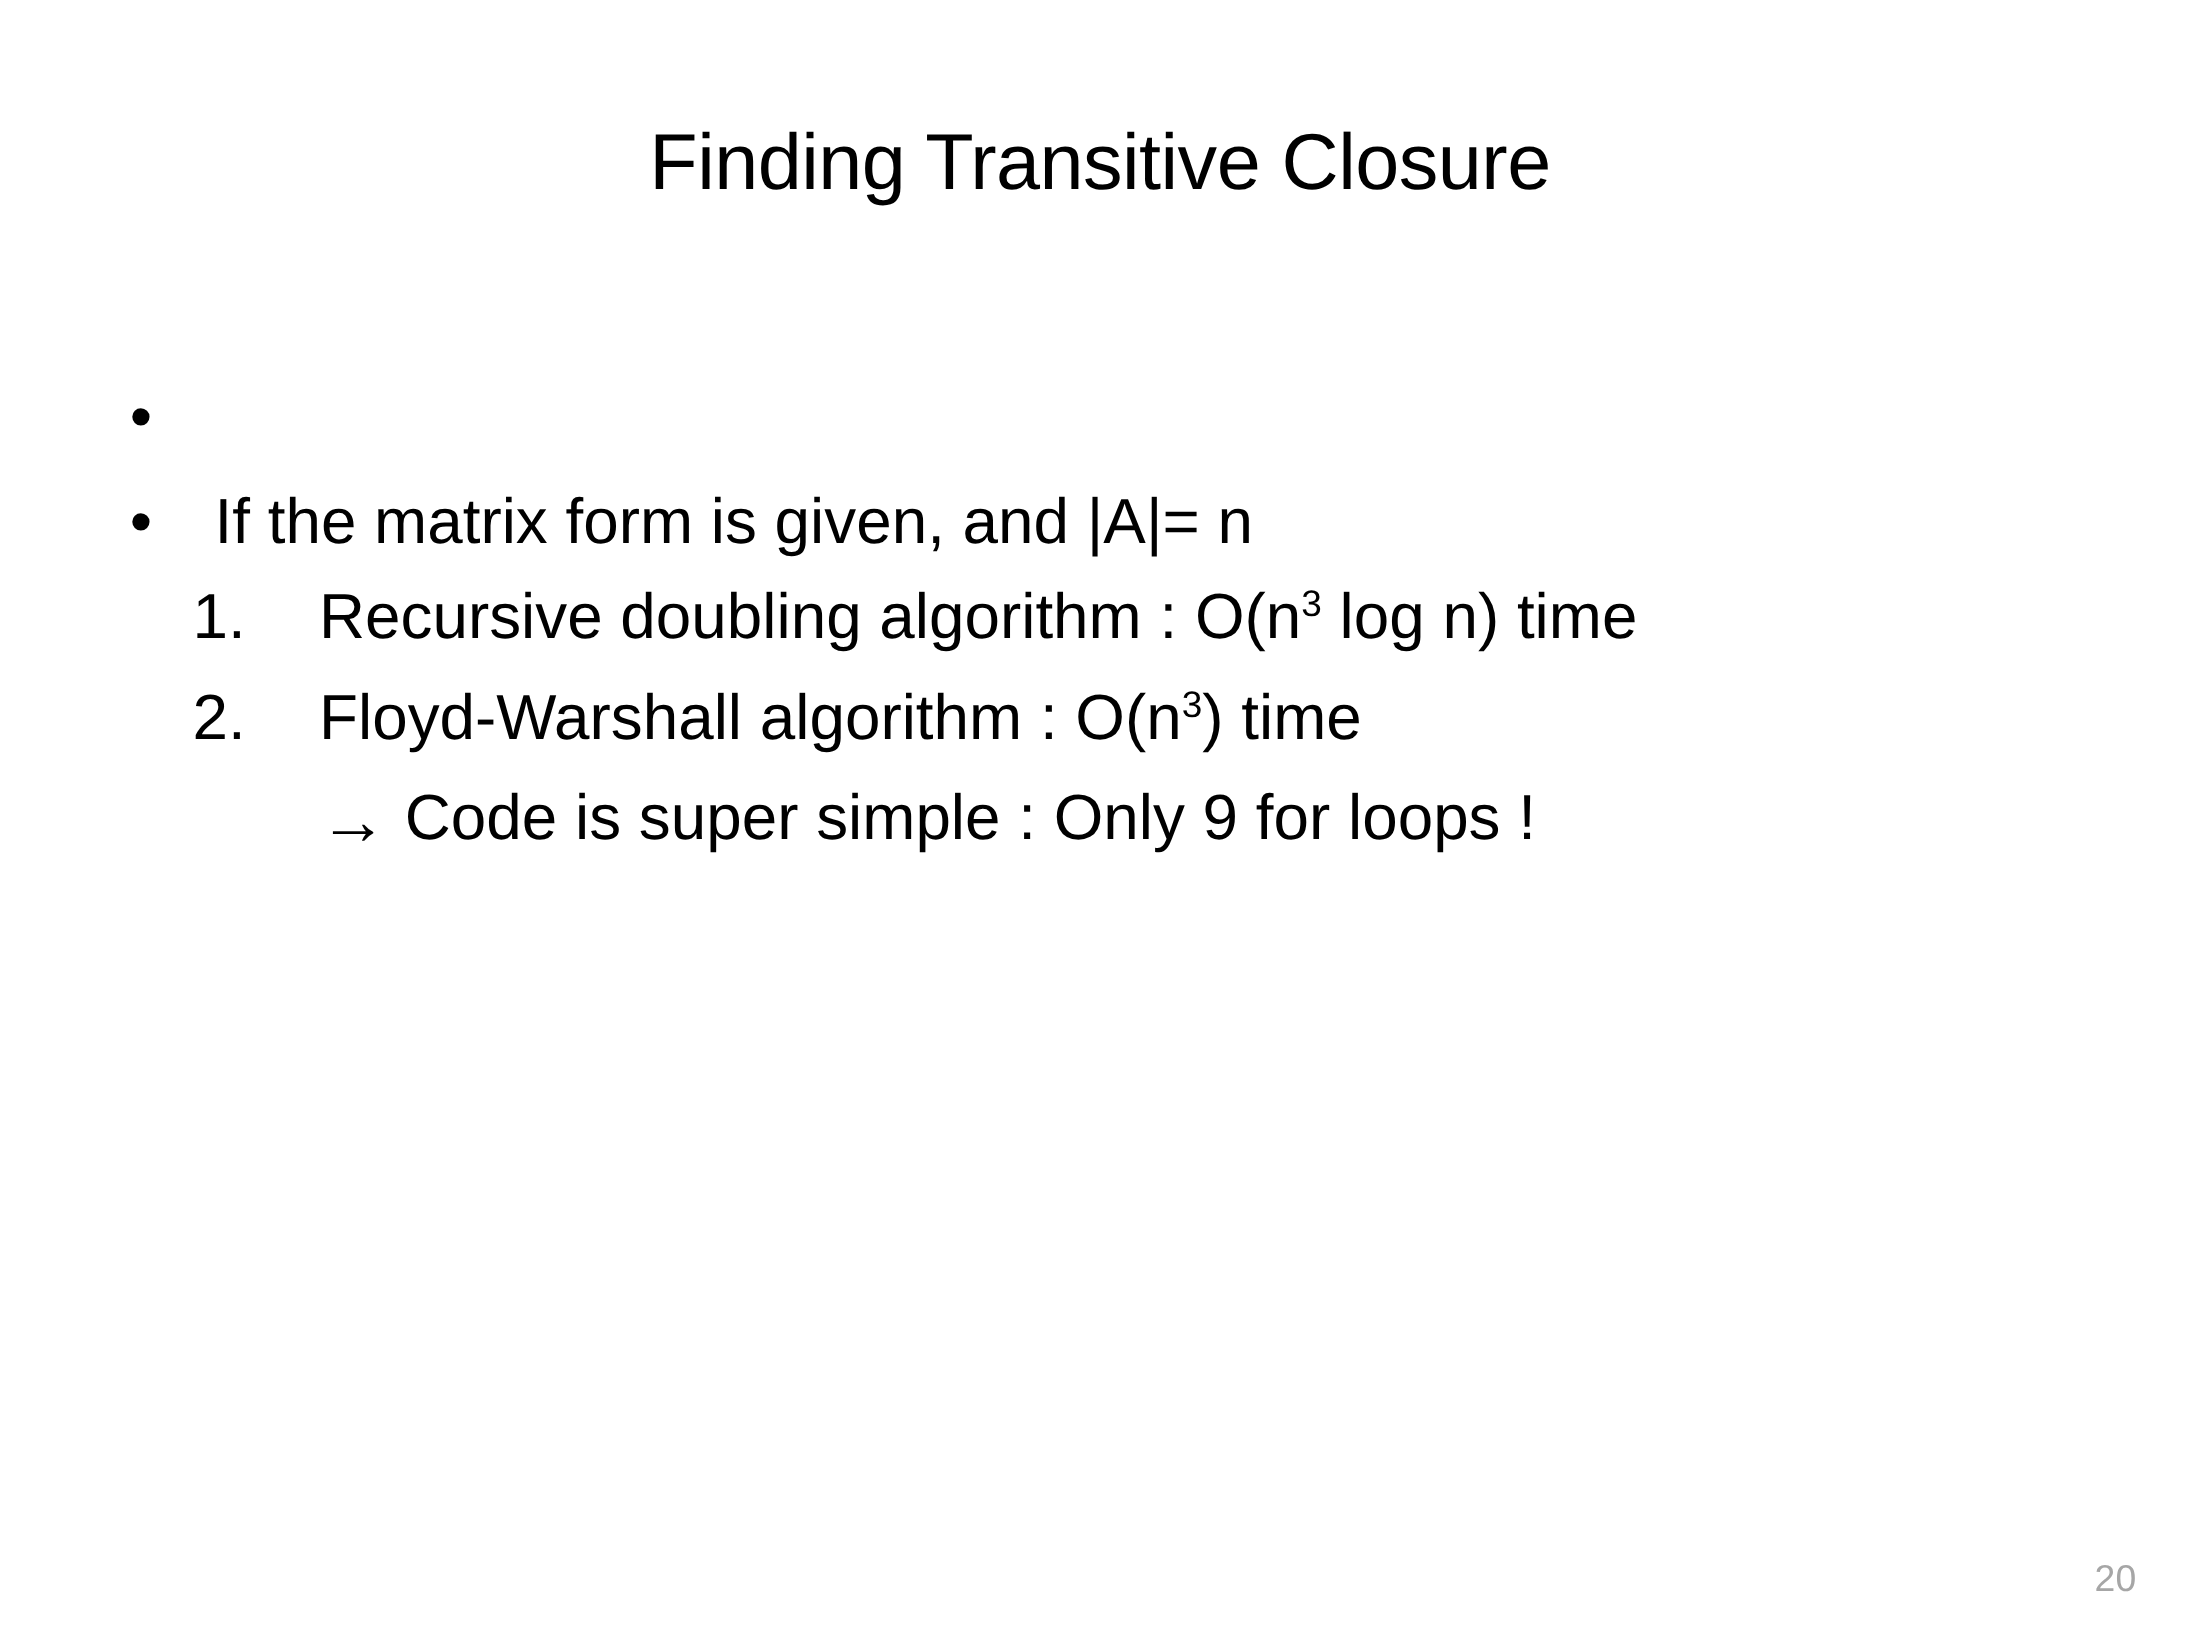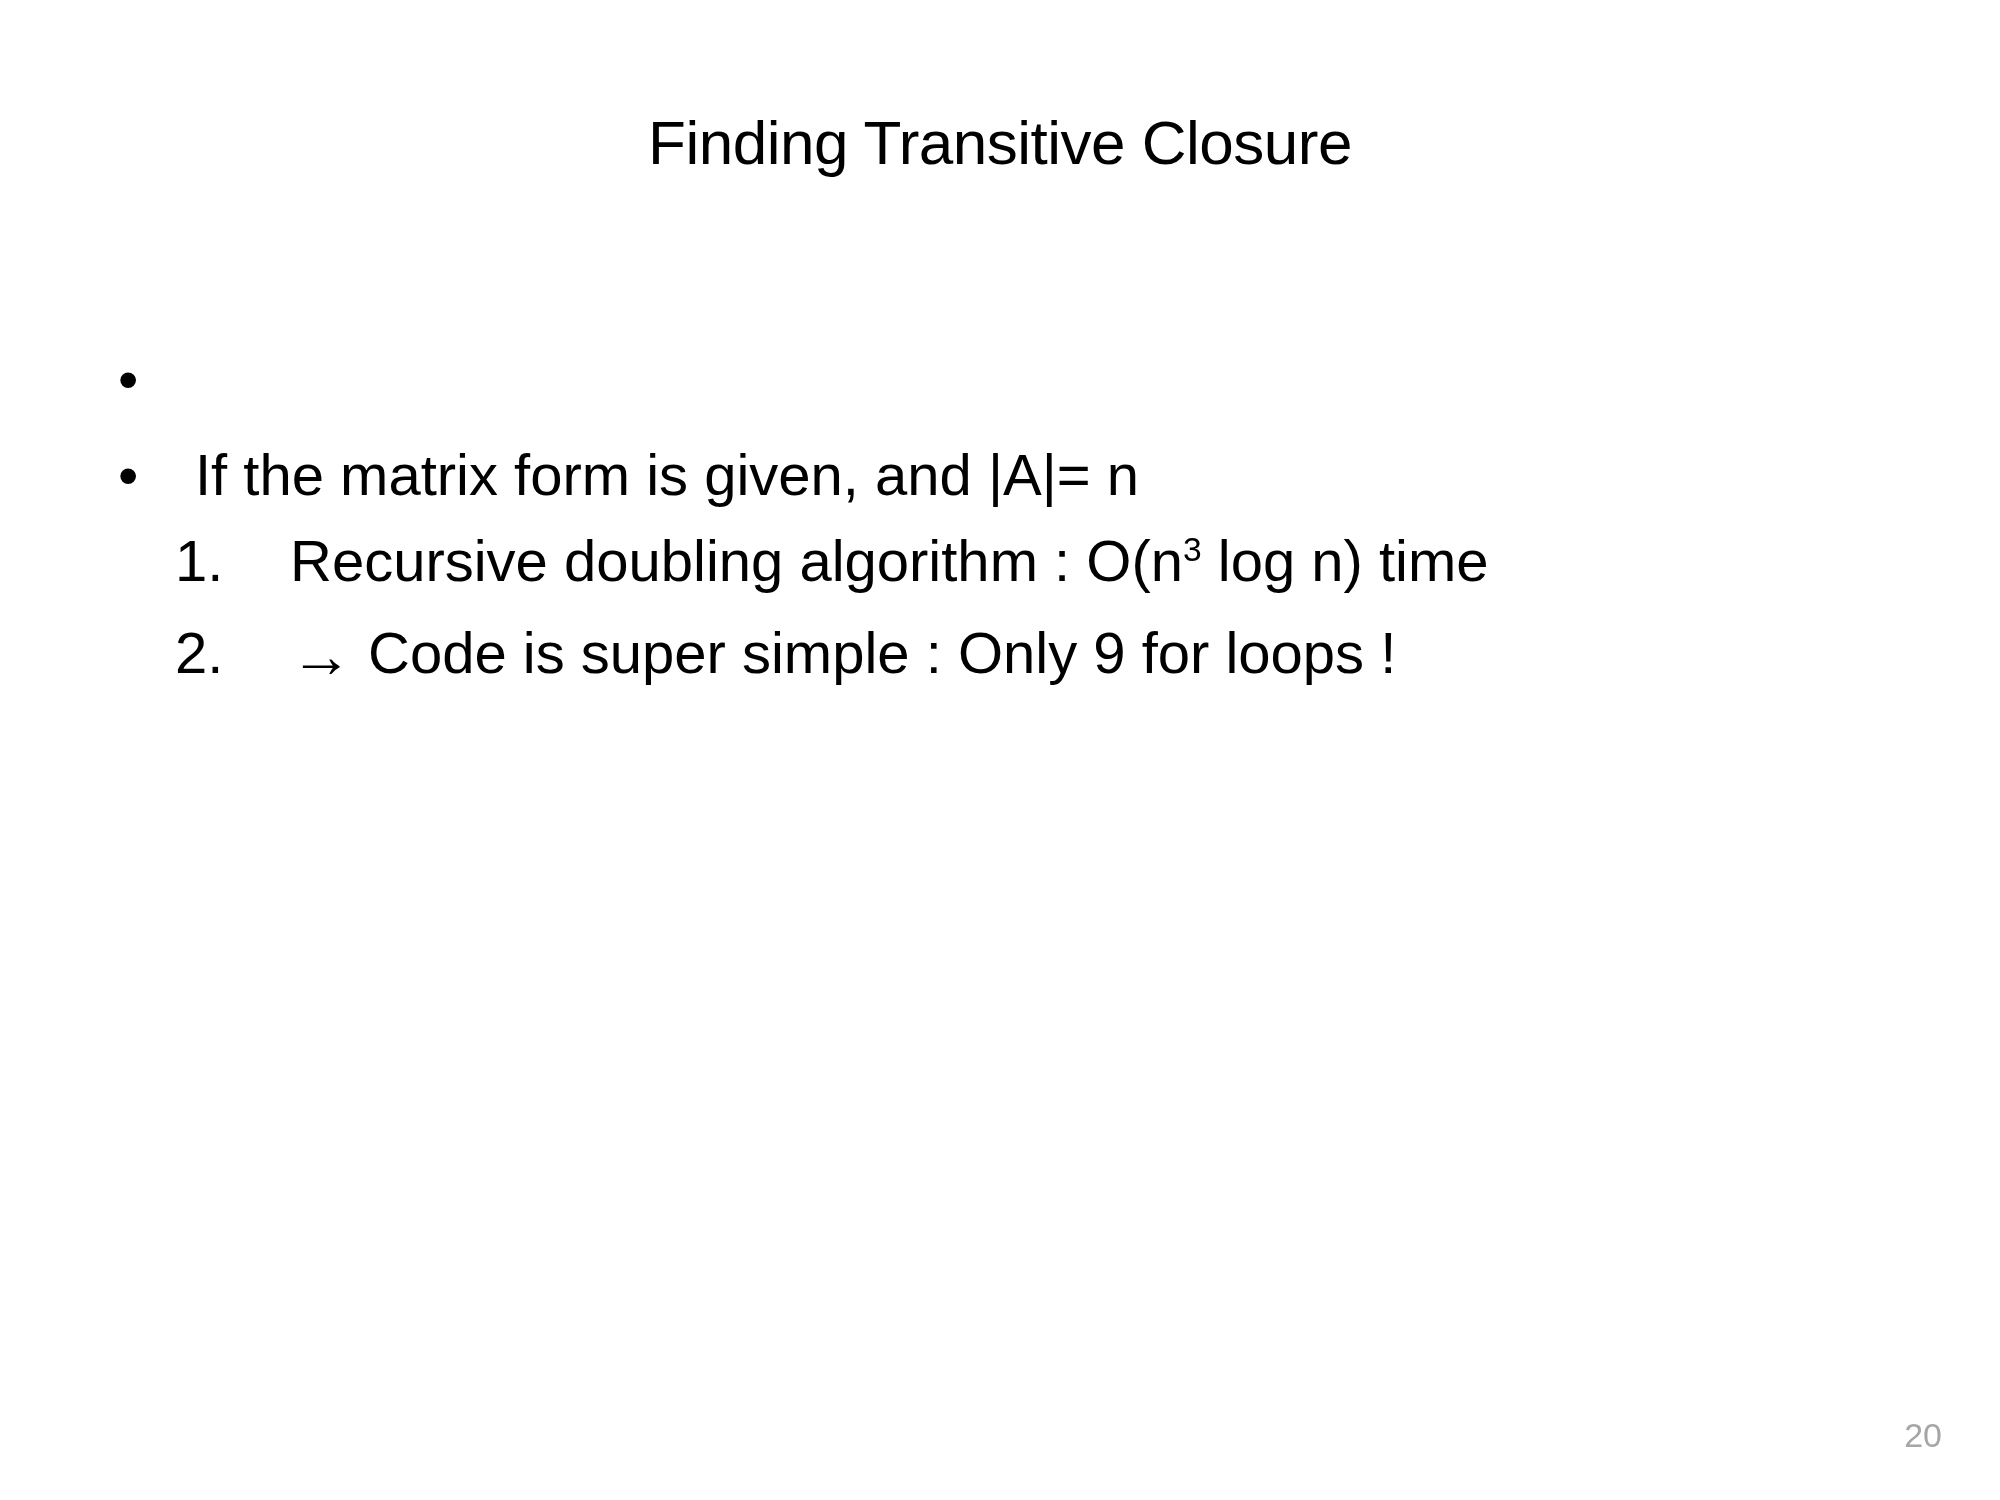--- a/index.html
+++ b/index.html
@@ -18,21 +18,21 @@
     background: #ffffff;
     overflow: hidden;
     box-sizing: border-box;
   }
   .slide-title {
     position: absolute;
     left: 0;
     top: 112px;
     width: 2000px;
     text-align: center;
-    font-size: 62px;
+    font-size: 72px;
     line-height: 1.0;
     color: #000000;
     font-weight: 400;
     letter-spacing: -0.5px;
     white-space: nowrap;
   }
   .body-area {
     position: absolute;
     left: 110px;
     top: 340px;
@@ -126,20 +126,21 @@
       <span>If the matrix form is given, and |A|= n</span>
     </div>
 
     <div class="num-item">
       <span class="num">1.</span>
       <span class="nowrap"><span>Recursive doubling algorithm : O(n</span><sup class="exp">3</sup><span> log n) time</span></span>
     </div>
 
     <div class="num-item">
       <span class="num">2.</span>
+      <span class="nowrap"><span>Floyd-Warshall algorithm : O(n</span><sup class="exp">3</sup><span>) time</span></span>
     </div>
 
     <div class="arrow-line">
       <span class="arrow-glyph">→</span><span>Code is super simple :  Only 9 for loops !</span>
     </div>
 
   </div>
 
   <div class="page-number">20</div>
 

